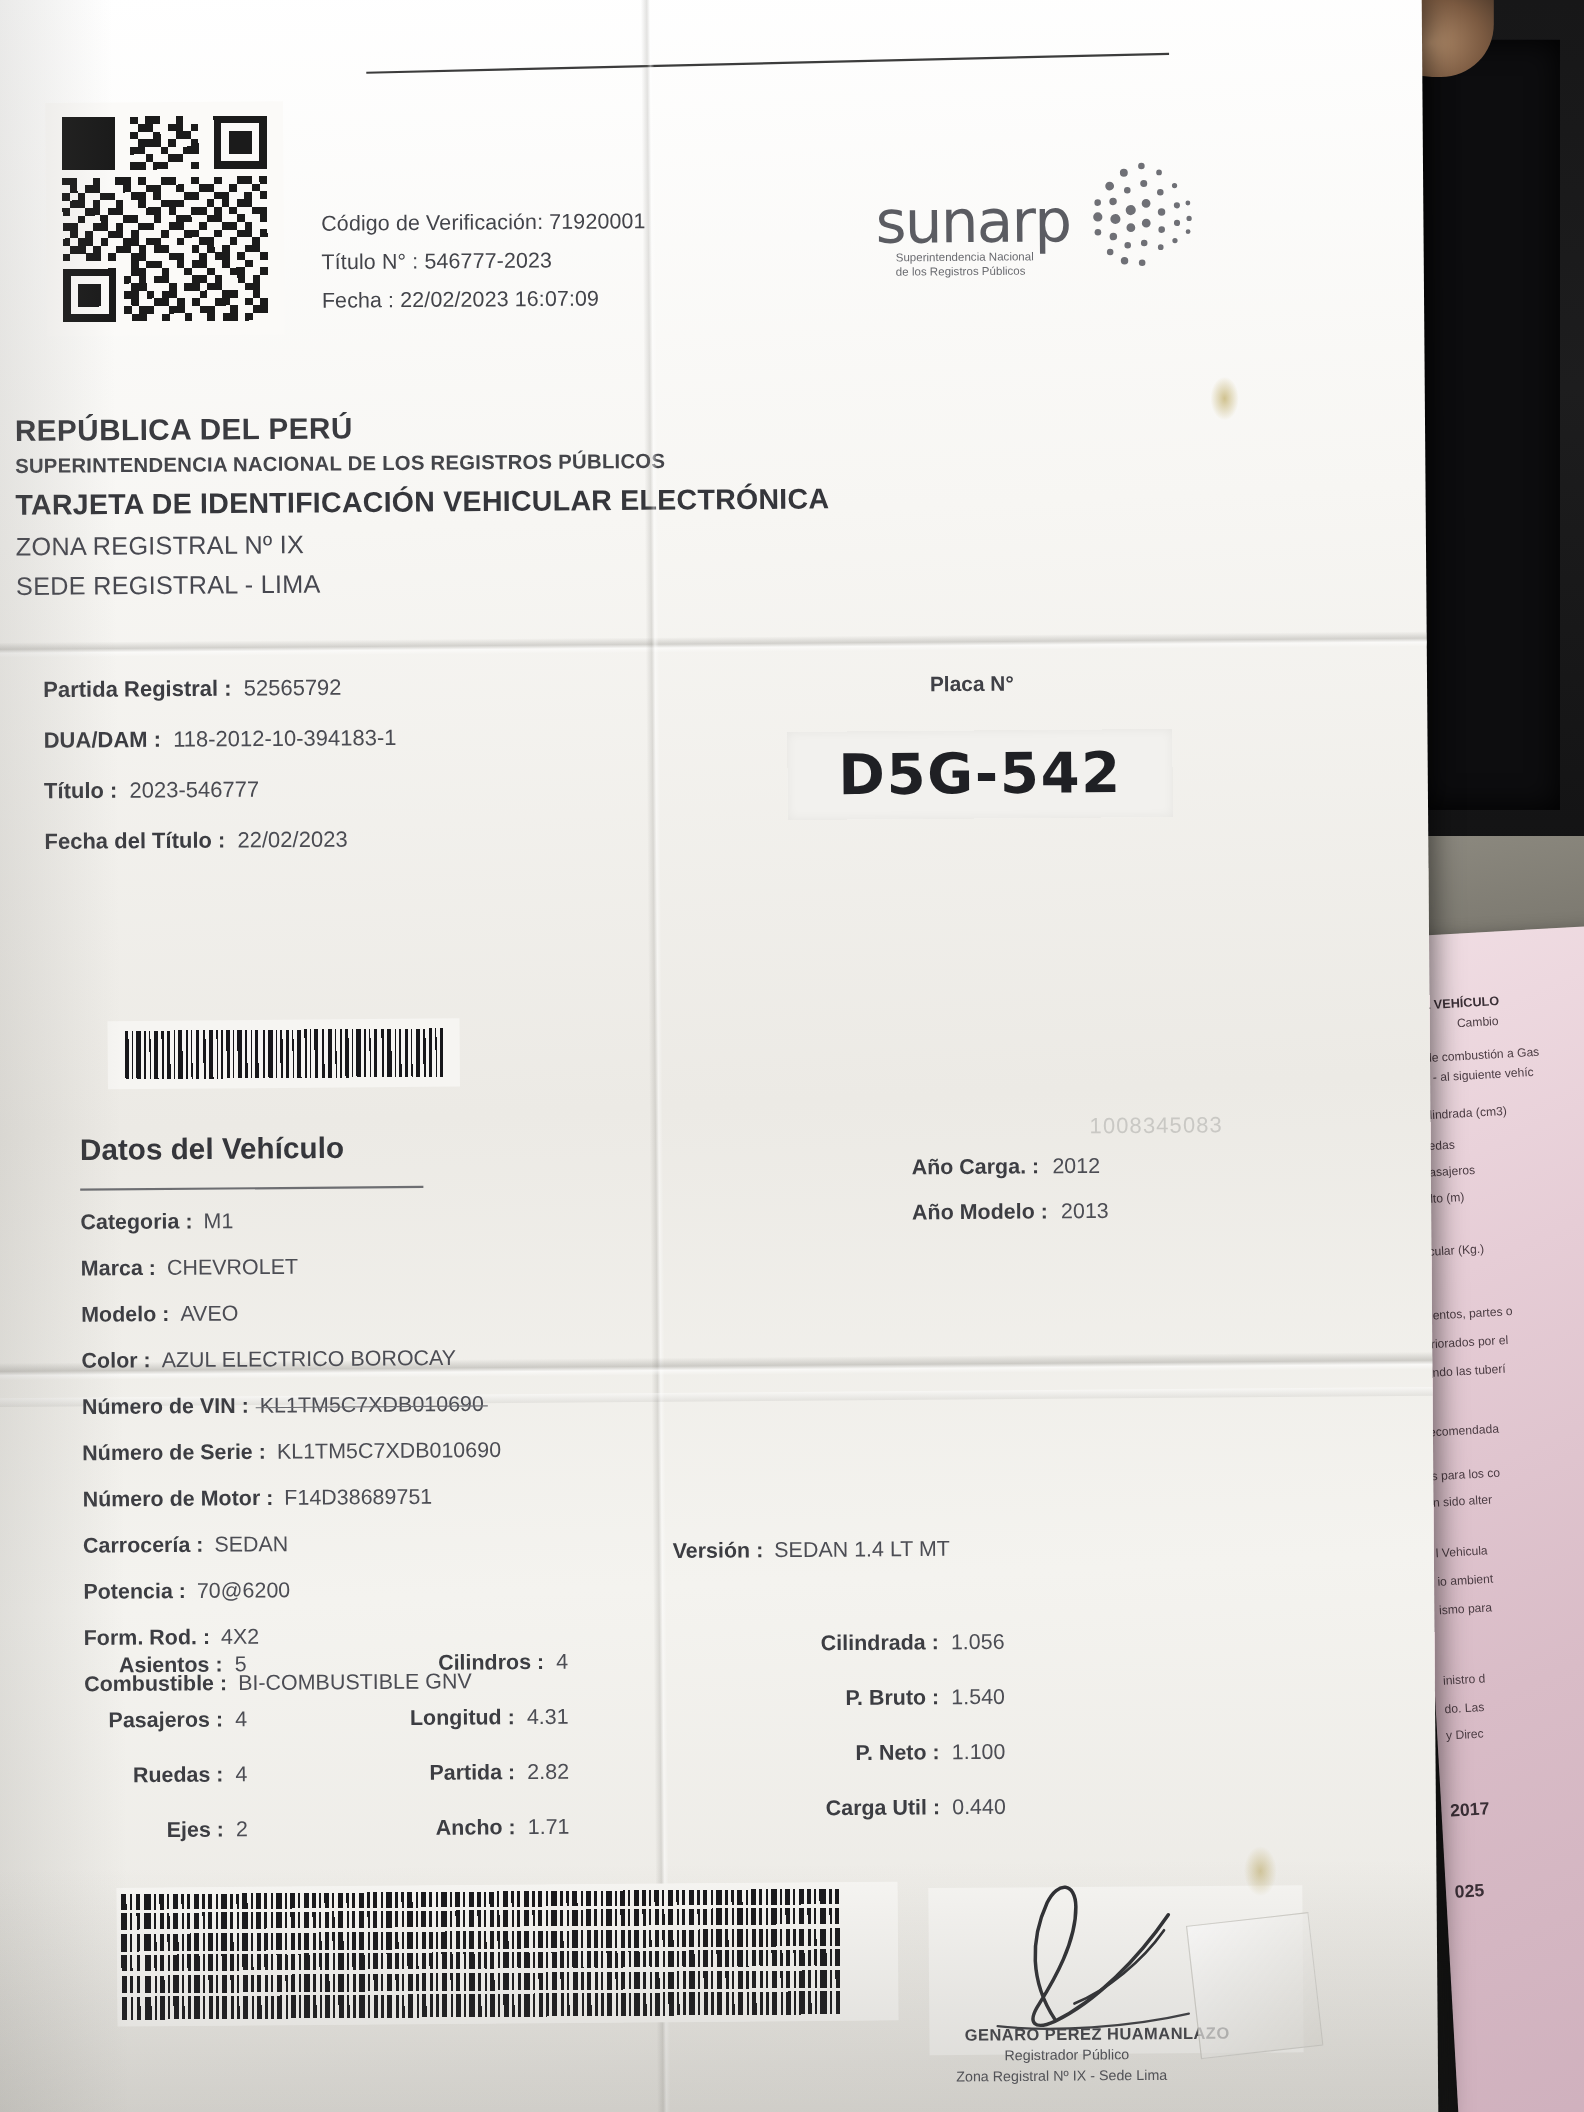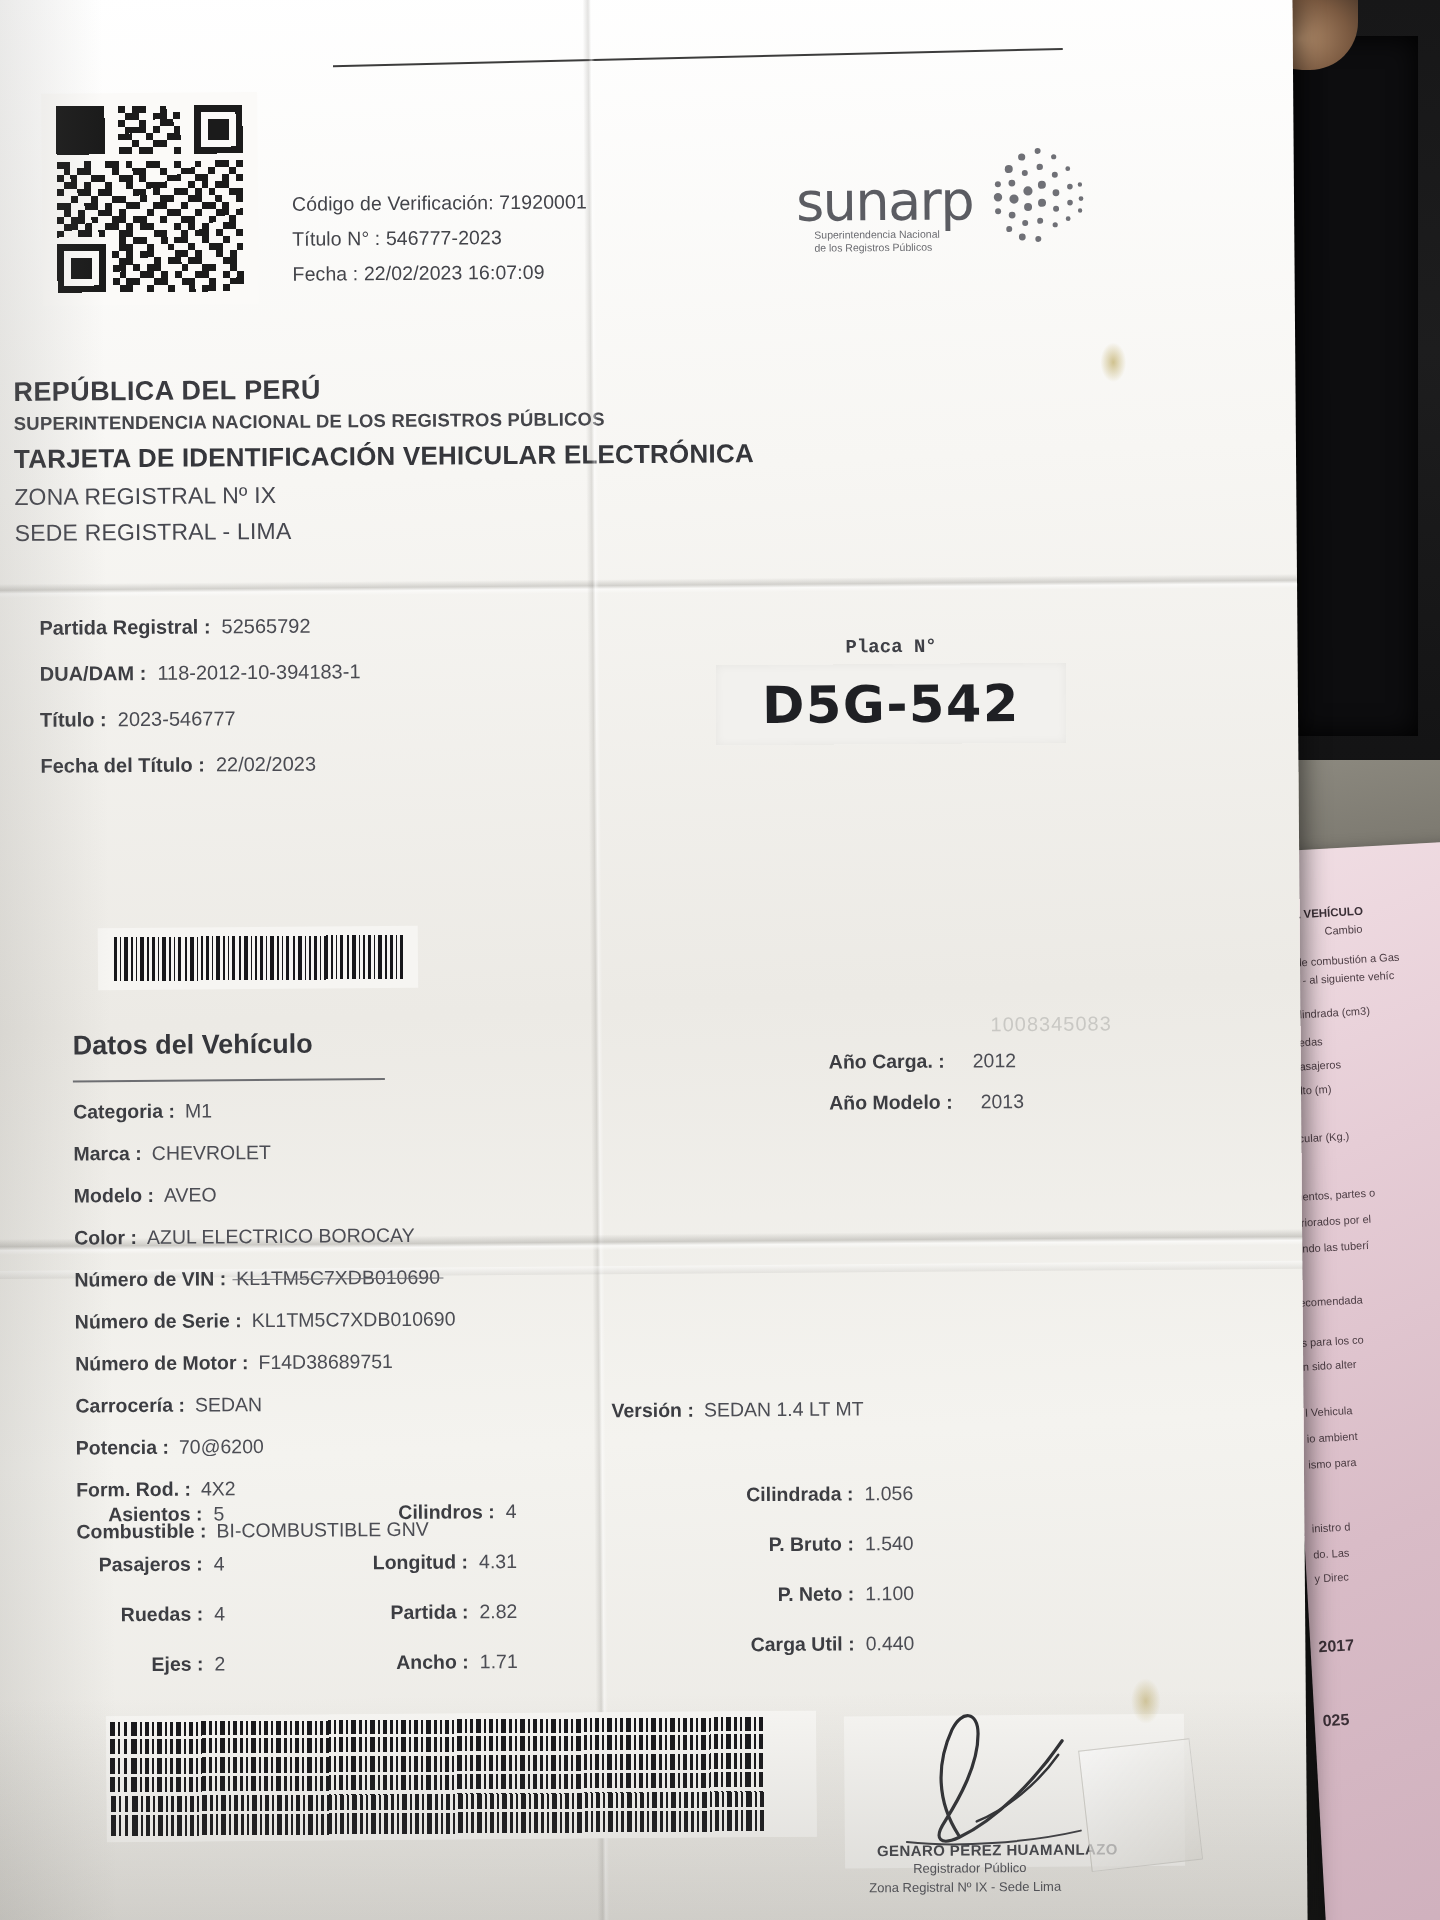--- a/index.html
+++ b/index.html
@@ -168,22 +168,22 @@
   .t4 { font-size: 23px; color: #474850; letter-spacing: 0.2px; margin-top: 9px; }
   .t5 { font-size: 23px; color: #474850; letter-spacing: 0.2px; margin-top: 9px; }
 
   
   .reg { position: absolute; left: 52px; top: 618px; }
   .reg-row { display: flex; align-items: baseline; margin-bottom: 23px; font-size: 20px; }
   .reg-lbl { font-weight: bold; color: #3c3d42; white-space: nowrap; }
   .reg-val { color: #4a4b52; margin-left: 11px; white-space: nowrap; }
 
   .plate-lbl {
-    position: absolute; left: 858px; top: 644px;
-    font-size: 19px; font-weight: bold; color: #3f4046; font-family: Liberation Mono, monospace;
+    position: absolute; left: 858px; top: 620px;
+    font-size: 19px; font-weight: bold; color: #3f4046;
   }
   .plate-box {
     position: absolute; left: 728px; top: 672px;
     width: 350px; height: 80px;
     background: #f2f1ee;
     display: flex; align-items: center; justify-content: center;
     box-shadow: inset 0 0 10px rgba(0,0,0,0.05);
   }
   .plate-txt {
     font-size: 51px; font-weight: bold; color: #1f2024;
@@ -219,21 +219,21 @@
   .veh-val { color: #4c4d54; margin-left: 10px; }
   .veh-row.struck .veh-val { position: relative; }
   .veh-row.struck .veh-val::after {
     content: ""; position: absolute; left: -4px; right: -4px; top: 52%;
     height: 1.5px; background: #6f7076;
   }
 
   .year-block { position: absolute; left: 838px; top: 1058px; }
   .year-row { display: flex; align-items: baseline; margin-bottom: 18px; font-size: 19.5px; }
   .year-lbl { font-weight: bold; color: #3c3d42; }
-  .year-val { color: #4c4d54; margin-left: 28px; }
+  .year-val { color: #4c4d54; margin-left: 12px; }
 
   .version-row {
     position: absolute; left: 618px; top: 1405px;
     font-size: 19.5px; display: flex; align-items: baseline;
   }
 
   
   .spec-col { position: absolute; }
   .spec-col.c1 { left: 104px; top: 1505px; }
   .spec-col.c2 { left: 378px; top: 1505px; }

